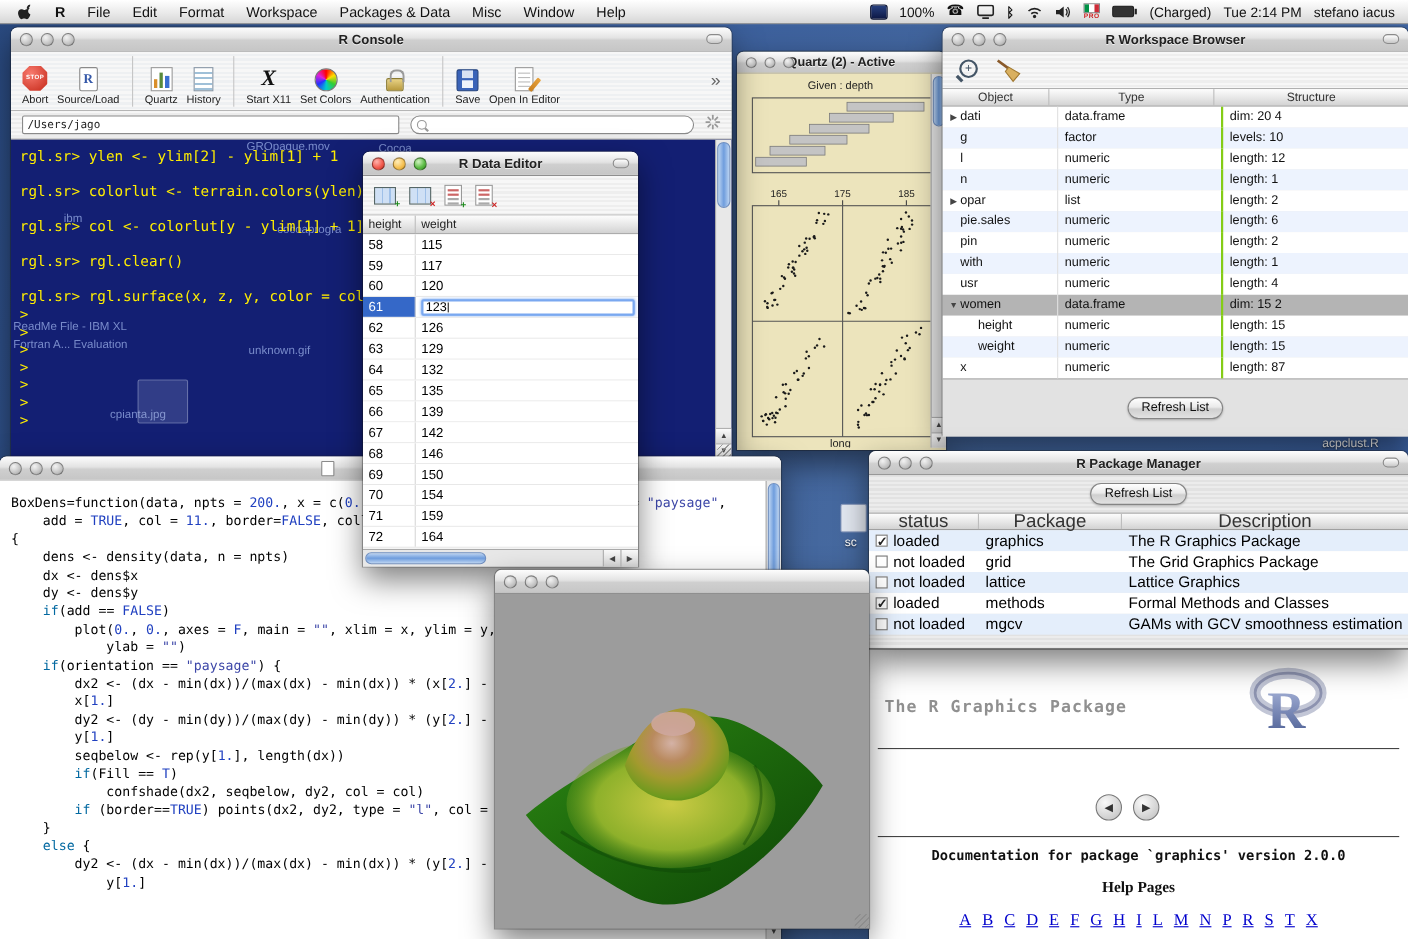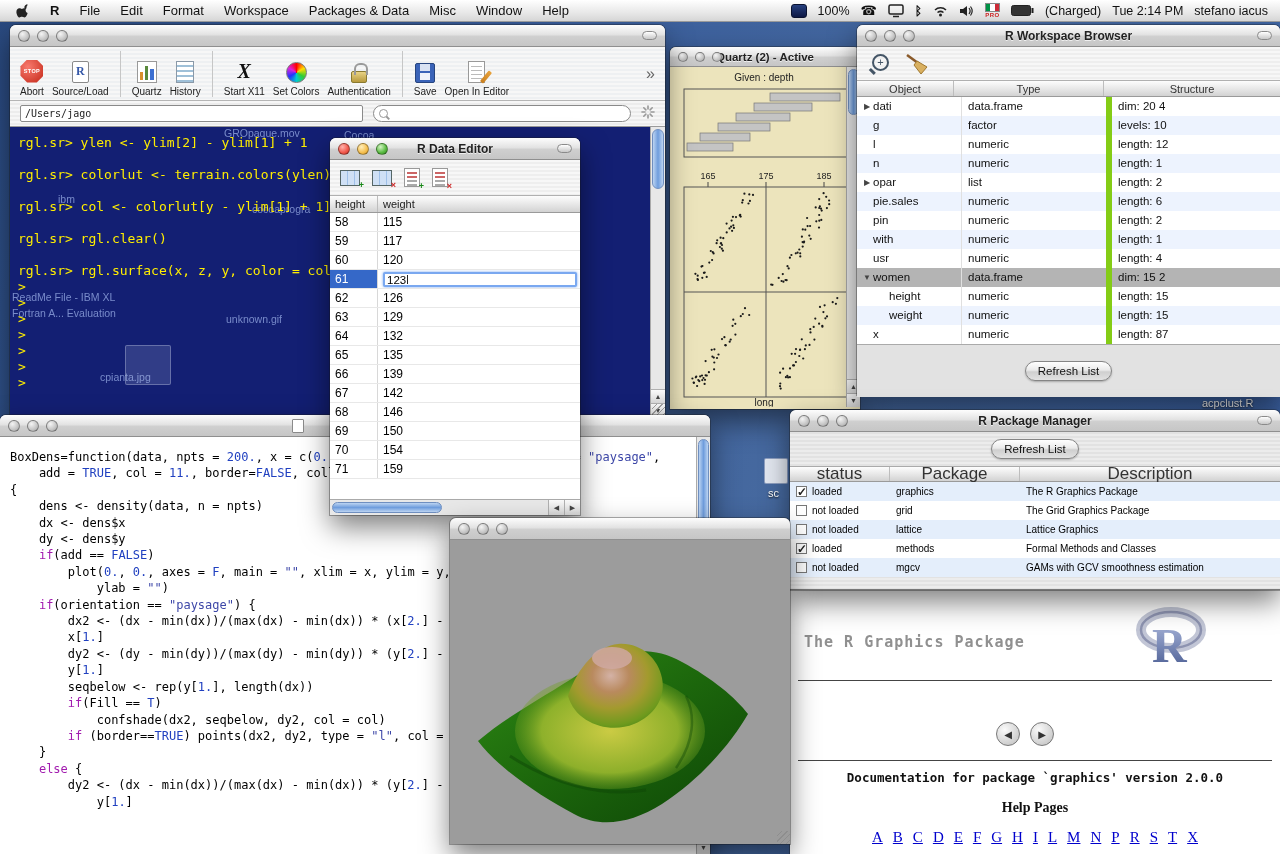--- a/index.html
+++ b/index.html
@@ -125,33 +125,33 @@
   .thead{display:flex;height:16px;background:linear-gradient(#fdfdfd,#e4e4e4 60%,#d2d2d2);
     border-bottom:1px solid #9a9a9a;font-size:11px;color:#333}
   .thead div{display:flex;align-items:center;justify-content:center;border-right:1px solid #bdbdbd}
   .ws-co{width:97px}.ws-ct{width:150px}.ws-cs{flex:1;border-right:none!important}
   .wsrows{font-size:11.5px;color:#111}
   .wsrow{display:flex;height:19px;line-height:19px;background:#fff}
   .wsrow.alt{background:#edf3fe}
   .wsrow.wssel{background:#b4b4b4}
   .wsc{overflow:hidden;white-space:nowrap}
   .wsc.o{width:105px;padding-left:4px;border-right:1px solid #e0e0e0;display:flex;align-items:center}
-  .wsc.t{width:150px;padding-left:6px;border-right:6px solid #84cc16}
+  .wsc.t{width:150px;padding-left:6px;border-right:2px solid #84cc16}
   .wsc.s{flex:1;padding-left:6px}
   .tri{display:inline-block;width:12px;font-size:8px;color:#444;text-align:center}
   .wsc.o.ind{padding-left:20px}
   .wsfoot{height:53px;background:#e2e2e2;border-top:1px solid #aaa;display:flex;align-items:center;justify-content:center}
 
   
   #win-code{left:0;top:415px;width:710px;height:439px;z-index:25;background:#fff}
   .proxyicon{position:absolute;left:292px;top:4px;width:12px;height:14px;background:#fff;border:1px solid #8a8a8a;border-radius:1px}
   .codebody{position:relative;height:417px;background:#fff;overflow:hidden;padding:12px 10px 0 10px}
   .codeline{font-family:"DejaVu Sans Mono",monospace;font-size:12px;line-height:16.4px;white-space:pre;color:#000}
   .codeline .str{color:#3d47a8}
-  .codeline .kw{color:#a21caf}
+  .codeline .kw{color:#0369a1}
   .codeline .num{color:#2040c0}
   #win-code .vscroll{top:0;height:417px}
 
   
   #win-editor{left:330px;top:138px;width:250px;height:377px;z-index:45;background:#fff}
   .detoolbar{height:36px;display:flex;align-items:center;gap:12px;padding:0 10px;
     border-bottom:1px solid #b0b0b0;background:repeating-linear-gradient(180deg,#f7f7f7 0 2px,#eeeeee 2px 4px)}
   .tblicon{position:relative;width:20px;height:16px;border:1px solid #566;
     background:repeating-linear-gradient(90deg,#cfe0f5 0 6px,#9fc0e8 6px 7px)}
   .badge{position:absolute;right:-5px;bottom:-5px;font-size:9px;font-weight:bold;line-height:9px}
@@ -179,21 +179,21 @@
     background:linear-gradient(#fafafa,#d8d8d8);border-left:1px solid #b0b0b0}
 
   
   #win-pkg{left:790px;top:410px;width:490px;height:180px;z-index:55;overflow:hidden;
     background:repeating-linear-gradient(180deg,#ececec 0 2px,#e2e2e2 2px 4px);border-bottom:1px solid #777}
   .pkgbtnrow{height:34px;display:flex;align-items:center;justify-content:center}
   .pkghead{display:flex;height:16px;background:linear-gradient(#fdfdfd,#e4e4e4 60%,#d2d2d2);
     border-top:1px solid #aaa;border-bottom:1px solid #9a9a9a;font-size:17px;color:#333}
   .pkghead div{display:flex;align-items:center;justify-content:center;border-right:1px solid #bdbdbd}
   .pk-cs{width:100px}.pk-cp{width:130px}.pk-cd{flex:1;border-right:none!important}
-  .pkgrow{display:flex;height:19px;line-height:19px;font-size:10px;background:#fff}
+  .pkgrow{display:flex;height:19px;line-height:19px;font-size:14px;background:#fff}
   .pkgrow.alt{background:#e4eefb}
   .pkc{overflow:hidden;white-space:nowrap}
   .pkc.st{width:100px;display:flex;align-items:center;padding-left:6px;gap:5px}
   .pkc.p{width:130px;padding-left:6px}
   .pkc.d{flex:1;padding-left:6px}
   .cb{width:11px;height:11px;border:1px solid #777;background:#fff;display:inline-block;position:relative;flex:none}
   .cb.on::after{content:"\2713";position:absolute;top:-4px;left:0;font-size:12px;font-weight:bold;color:#222}
 
   
   #win-help{left:790px;top:566px;width:490px;height:288px;z-index:40;background:#fff}
@@ -516,20 +516,21 @@
     </div>
   </div>
 
   <div class="window" id="win-console">
     <div class="titlebar">
       <div class="lights">
         <span class="light gray"></span>
         <span class="light gray"></span>
         <span class="light gray"></span>
       </div>
+      <span class="title">R Console</span>
       <span class="pill"></span>
     </div>
     <div class="ctoolbar">
       <div class="ticon">
         <span class="ic-stop">STOP</span>
         <span class="tlabel">Abort</span>
       </div>
       <div class="ticon">
         <span class="ic-page">R</span>
         <span class="tlabel">Source/Load</span>
@@ -986,20 +987,24 @@
           <div class="dec h">69</div>
           <div class="dec w">150</div>
         </div>
         <div class="derow">
           <div class="dec h">70</div>
           <div class="dec w">154</div>
         </div>
         <div class="derow">
           <div class="dec h">71</div>
           <div class="dec w">159</div>
+        </div>
+        <div class="derow">
+          <div class="dec h">72</div>
+          <div class="dec w">164</div>
         </div>
       </div>
     <div class="dehscroll">
       <div class="dehthumb"></div>
       <div class="dehArr">
           <span>◀</span>
           <span>▶</span>
         </div>
     </div>
   </div>

